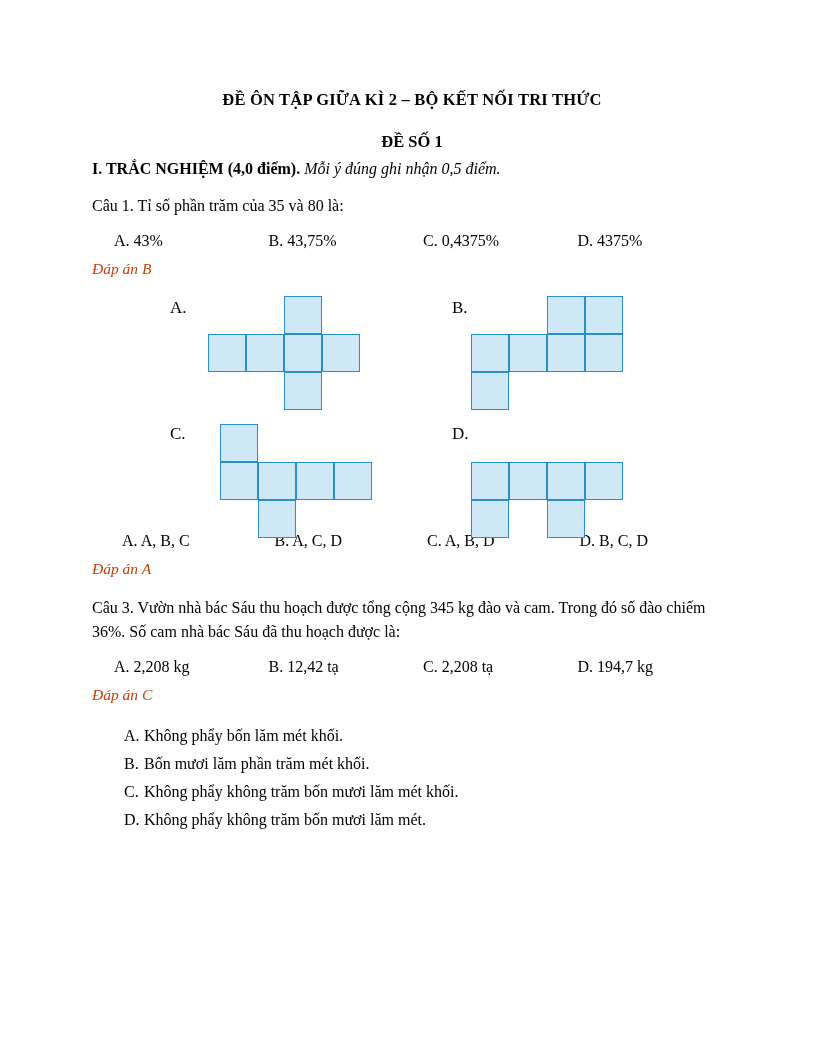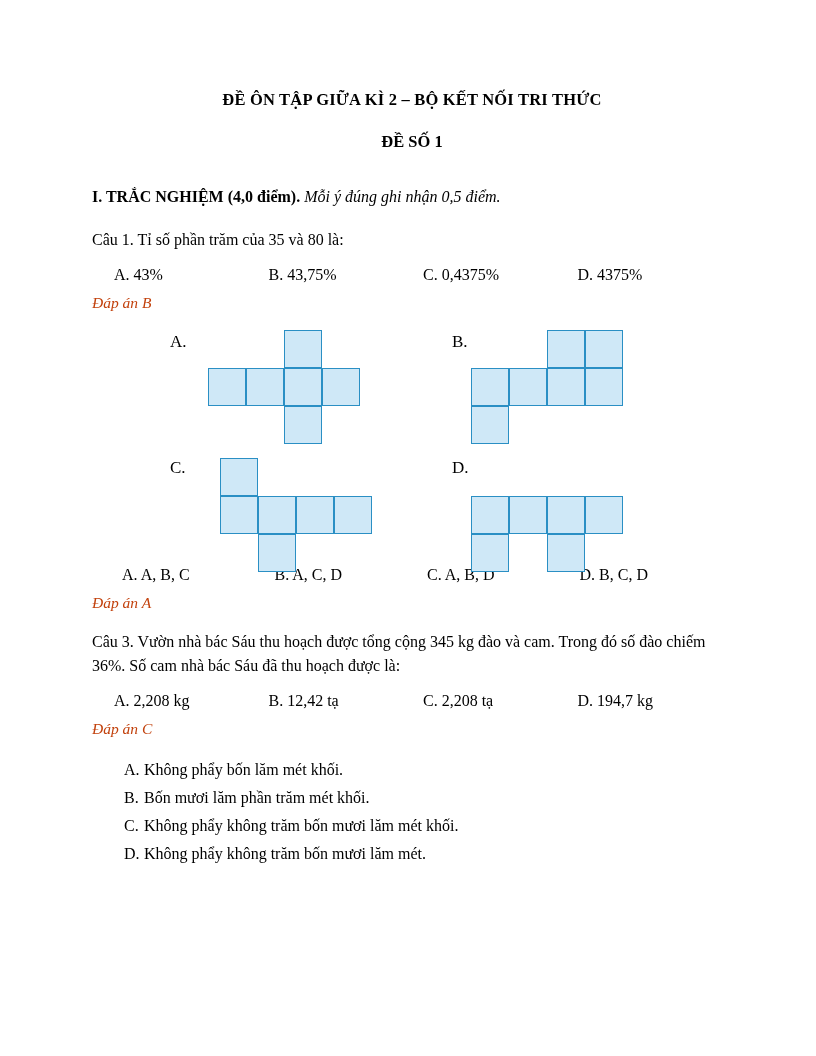--- a/index.html
+++ b/index.html
@@ -32,25 +32,25 @@
     text-align: center;
     font-weight: bold;
     font-size: 16.5px;
     letter-spacing: 0.2px;
     margin-bottom: 22px;
   }
   .subtitle {
     text-align: center;
     font-weight: bold;
     font-size: 16.5px;
-    margin-bottom: 36px;
+    margin-bottom: 8px;
   }
   .section-head {
     font-size: 16px;
-    margin-bottom: 22px;
+    margin-bottom: 16px;
   }
   .section-head .bold { font-weight: bold; }
   .section-head .ital { font-style: italic; }
   .q {
     font-size: 16px;
     margin-bottom: 14px;
     line-height: 1.5;
   }
   .q .lbl { font-weight: normal; text-align: center; }
   .answers-row {

